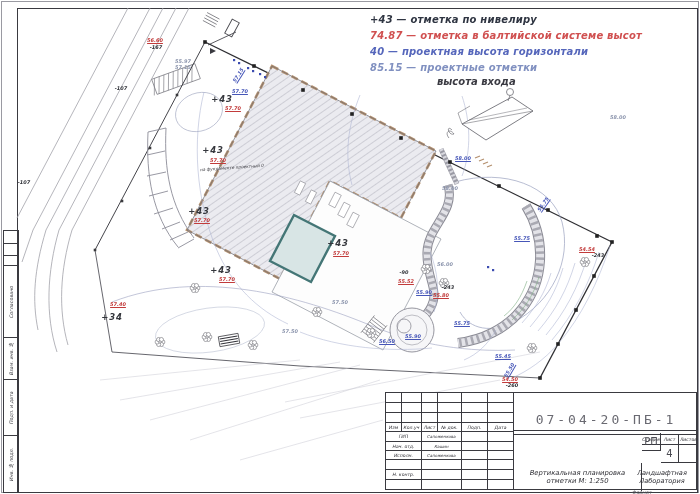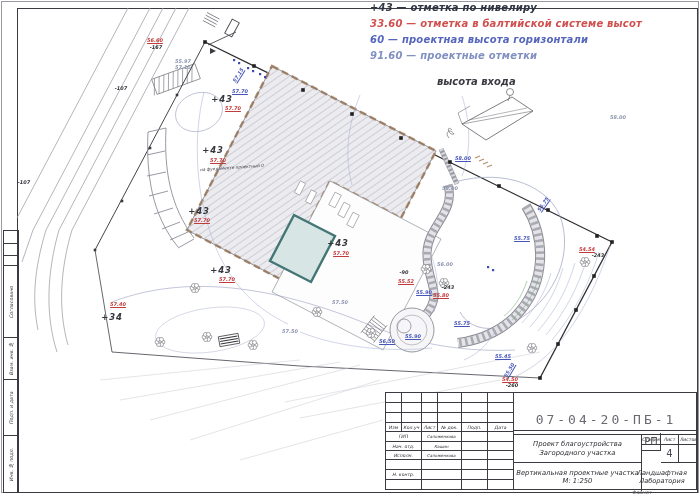--- a/index.html
+++ b/index.html
@@ -8,21 +8,21 @@
   .abs{position:absolute;}
   
   .paper-border{left:1px;top:1px;width:696px;height:490px;border:1px solid #9a9aa2;}
   .frame{left:17px;top:8px;width:679px;height:483px;border:1.1px solid #3a3a40;}
   
   .lstrip{left:3px;top:230px;width:14px;height:261px;border:0.8px solid #3a3a40;}
   .lcell{position:absolute;left:0;width:100%;border-top:0.7px solid #3a3a40;}
   .lrot{position:absolute;left:0;top:0;width:100%;height:100%;display:flex;align-items:center;justify-content:center;
         writing-mode:vertical-rl;transform:rotate(180deg);font-size:4.8px;font-style:italic;color:#3c3c42;white-space:nowrap;}
   
-  .legend{left:370px;top:0;width:320px;font-size:10px;font-style:italic;font-weight:600;letter-spacing:.2px;}
+  .legend{left:370px;top:12px;width:320px;font-size:10px;font-style:italic;font-weight:600;letter-spacing:.2px;}
   .legend div{line-height:16px;white-space:nowrap;}
   .steps-label{left:437px;top:76px;font-size:10px;font-style:italic;font-weight:600;color:#3a3a42;}
   
   .mark{position:absolute;font-size:5px;font-style:italic;font-weight:600;white-space:nowrap;transform:translate(-50%,-50%);z-index:5;}
   .mark-big{font-size:8.5px;letter-spacing:.8px;color:#3c3e46;}
   .c-red{color:#c23b3b;text-decoration:underline;text-decoration-thickness:.5px;}
   .c-blue{color:#4656b8;text-decoration:underline;text-decoration-thickness:.5px;}
   .c-grey{color:#8d96ae;}
   .c-black{color:#34363c;}
   .bnote{left:200px;top:165px;font-size:4.2px;font-style:italic;color:#3a3a40;transform:rotate(-4deg);z-index:5;}
@@ -359,23 +359,23 @@
   <div class="lcell" style="top:148px;height:56px;">
       <span class="lrot">Подп. и дата</span>
     </div>
   <div class="lcell" style="top:204px;height:56px;">
       <span class="lrot">Инв. № подл.</span>
     </div>
 </div>
 
 <div class="abs legend">
   <div style="color: rgb(47, 53, 66);">+43 — отметка по нивелиру</div>
-  <div style="color: rgb(208, 80, 80);">33.60 — отметка в балтийской системе высот</div>
-  <div style="color: rgb(85, 102, 187);">60 — проектная высота горизонтали</div>
-  <div style="color: rgb(128, 144, 192);">91.60 — проектные отметки</div>
+  <div style="color: rgb(208, 80, 80);">74.87 — отметка в балтийской системе высот</div>
+  <div style="color: rgb(85, 102, 187);">40 — проектная высота горизонтали</div>
+  <div style="color: rgb(128, 144, 192);">85.15 — проектные отметки</div>
 </div>
 <div class="abs steps-label">высота входа</div>
 
 <div class="abs bnote">на фундаменте проектный 0</div>
 <div id="marks-layer">
     <div class="mark c-red" style="left: 155px; top: 40px; transform: translate(-50%, -50%) rotate(0deg);">56.60</div>
     <div class="mark c-black" style="left: 156px; top: 47px; transform: translate(-50%, -50%) rotate(0deg);">-167</div>
     <div class="mark c-black" style="left: 121px; top: 88px; transform: translate(-50%, -50%) rotate(0deg);">-107</div>
     <div class="mark c-black" style="left: 24px; top: 182px; transform: translate(-50%, -50%) rotate(0deg);">-107</div>
     <div class="mark c-grey" style="left: 183px; top: 61px; transform: translate(-50%, -50%) rotate(0deg);">55.97</div>
@@ -466,22 +466,21 @@
   <div class="cell" style="left:36px;top:77px;width:40px;height:10px;"></div>
   <div class="cell" style="left:76px;top:77px;width:26px;height:10px;"></div>
     <div class="cell" style="left:102px;top:77px;width:26px;height:10px;"></div>
   <div class="cell" style="left:0;top:87px;width:36px;height:9px;border-bottom:none;"></div>
     <div class="cell" style="left:36px;top:87px;width:40px;height:9px;border-bottom:none;"></div>
     <div class="cell" style="left:76px;top:87px;width:26px;height:9px;border-bottom:none;"></div>
     <div class="cell" style="left:102px;top:87px;width:26px;height:9px;border-bottom:none;"></div>
 
   <div class="cell docnum nol" style="left:128px;top:16px;width:184px;height:22px;">07-04-20-ПБ-1</div>
   <div class="cell nol" style="left:128px;top:22px;width:184px;height:20px;"></div>
-  <div class="cell proj" style="left:128px;top:42px;width:128px;height:28px;">Проект благоустройства Загородного участка</div>
-  <div class="cell proj" style="left:128px;top:70px;width:128px;height:28px;border-bottom:none;">Вертикальная проектные участка М: 1:250</div>
+  <div class="cell proj" style="left:128px;top:70px;width:128px;height:28px;border-bottom:none;">Вертикальная планировка отметки М: 1:250</div>
   <div class="cell" style="left:256px;top:42px;width:19px;height:10px;">Стадия</div>
   <div class="cell" style="left:275px;top:42px;width:18px;height:10px;">Лист</div>
   <div class="cell nol" style="left:293px;top:42px;width:19px;height:10px;">Листов</div>
   <div class="cell big" style="left:256px;top:40px;width:19px;height:18px;">РП</div>
   <div class="cell big" style="left:275px;top:52px;width:18px;height:18px;">4</div>
   <div class="cell big nol" style="left:293px;top:52px;width:19px;height:18px;"></div>
   <div class="cell comp nol" style="left:248px;top:70px;width:56px;height:28px;border-bottom:none;">Ландшафтная Лаборатория</div>
 </div>
 <div class="abs fmt">Формат</div>
 

